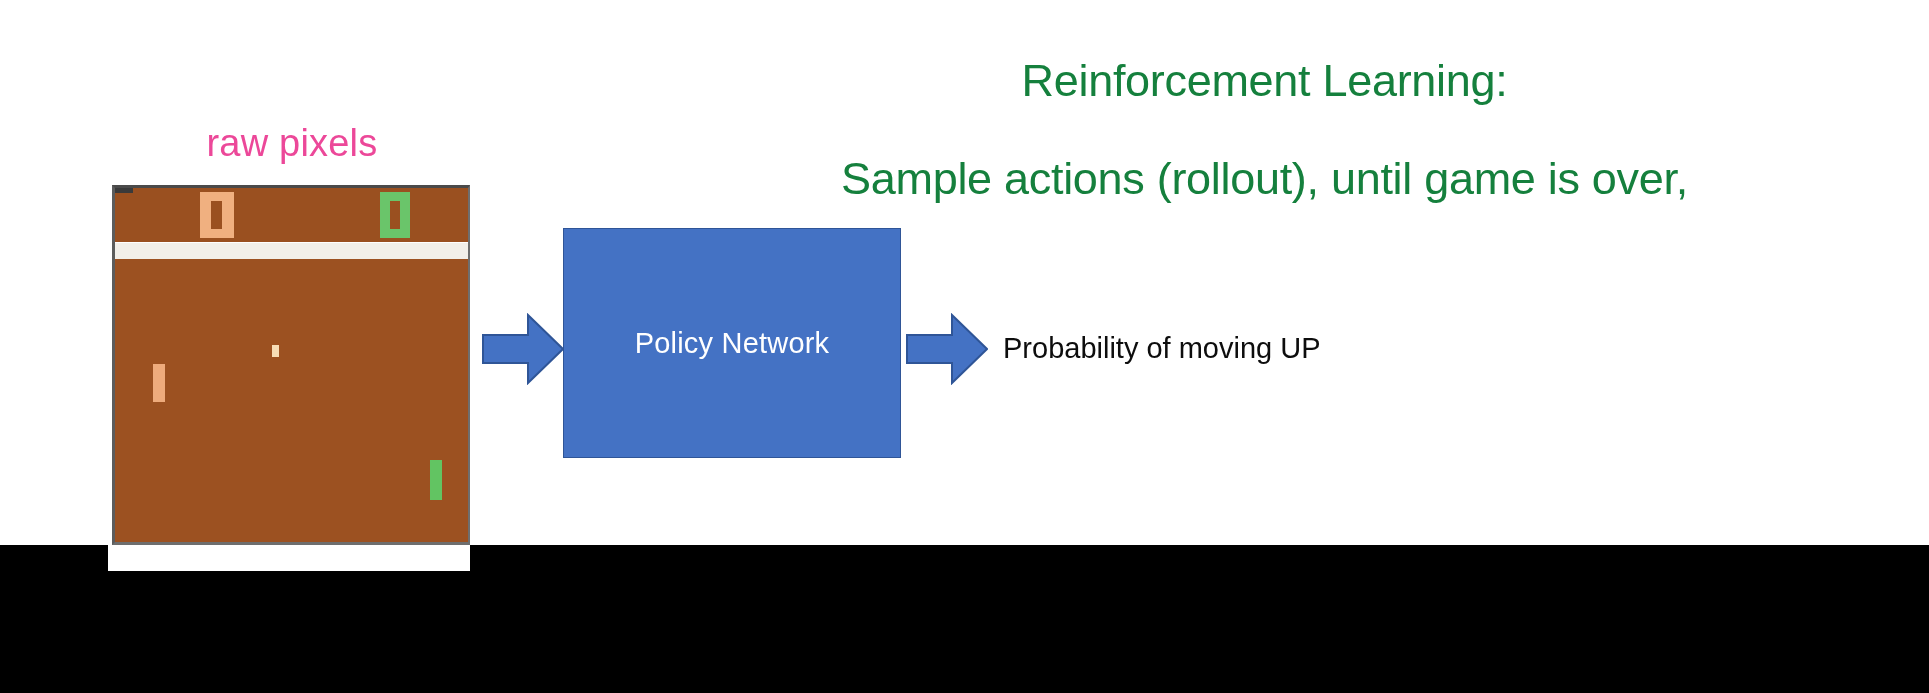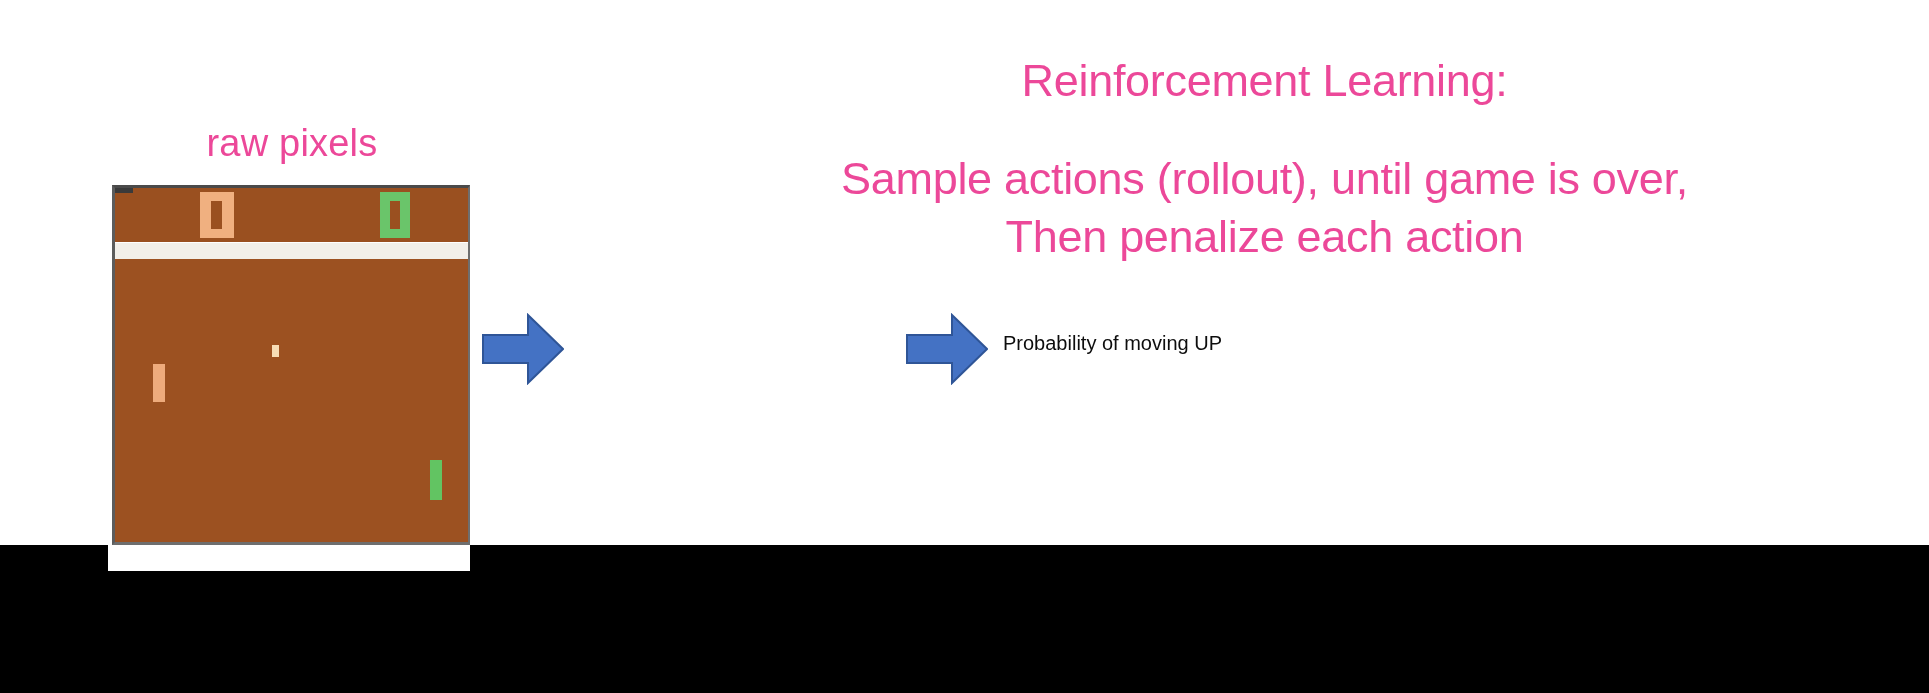--- a/index.html
+++ b/index.html
@@ -179,53 +179,52 @@
     font-family: "Liberation Sans", sans-serif;
     text-align: center;
     letter-spacing: 0.2px;
   }
 
   
   #output-label {
     position: absolute;
     left: 1003px;
     top: 332px;
-    font-size: 20px;
+    font-size: 29px;
     color: #0d0d0d;
     font-family: "Liberation Sans", sans-serif;
     white-space: nowrap;
   }
 
   
   #title-block {
     position: absolute;
     left: 600px;
     top: 52px;
     width: 1329px;
     text-align: center;
-    color: #ec4899;
+    color: #15803d;
     font-family: "Liberation Sans", sans-serif;
     font-size: 45px;
     line-height: 58px;
     letter-spacing: -0.3px;
   }
   #title-block .title-line { display: block; white-space: nowrap; }
   #title-line-1 { margin-left: 0px; }
   #title-line-2 { margin-left: 0px; margin-top: 40px; }
   #title-line-3 { margin-left: 0px; }
 </style>
 </head>
 <body>
 
 <div id="slide">
 
   <div id="title-block">
     <span class="title-line" id="title-line-1">Reinforcement Learning:</span>
     <span class="title-line" id="title-line-2">Sample actions (rollout), until game is over,</span>
-    <span class="title-line" id="title-line-3">Then penalize each action</span>
   </div>
 
   <div id="raw-pixels-label">raw pixels</div>
 
   <div id="game-screen">
     <div id="game-field-top"></div>
     <div id="screen-notch"></div>
     <div id="paddle-score-orange"></div>
     <div id="paddle-score-green"></div>
     <div id="game-divider"></div>
@@ -234,20 +233,23 @@
     <div id="ball"></div>
     <div id="paddle-right"></div>
   </div>
 
   <div class="block-arrow" id="arrow-input">
     <svg width="82" height="72" viewBox="0 0 82 72" xmlns="http://www.w3.org/2000/svg">
       <polygon points="1,22 46,22 46,2 81,36 46,70 46,50 1,50" fill="#4472c4" stroke="#2f5597" stroke-width="2"></polygon>
     </svg>
   </div>
 
+  <div id="policy-network-box">
+    <span id="policy-network-label">Policy Network</span>
+  </div>
 
   <div class="block-arrow" id="arrow-output">
     <svg width="82" height="72" viewBox="0 0 82 72" xmlns="http://www.w3.org/2000/svg">
       <polygon points="1,22 46,22 46,2 81,36 46,70 46,50 1,50" fill="#4472c4" stroke="#2f5597" stroke-width="2"></polygon>
     </svg>
   </div>
 
   <div id="output-label">Probability of moving UP</div>
 
   <div class="black-bar" id="black-bar-left"></div>

